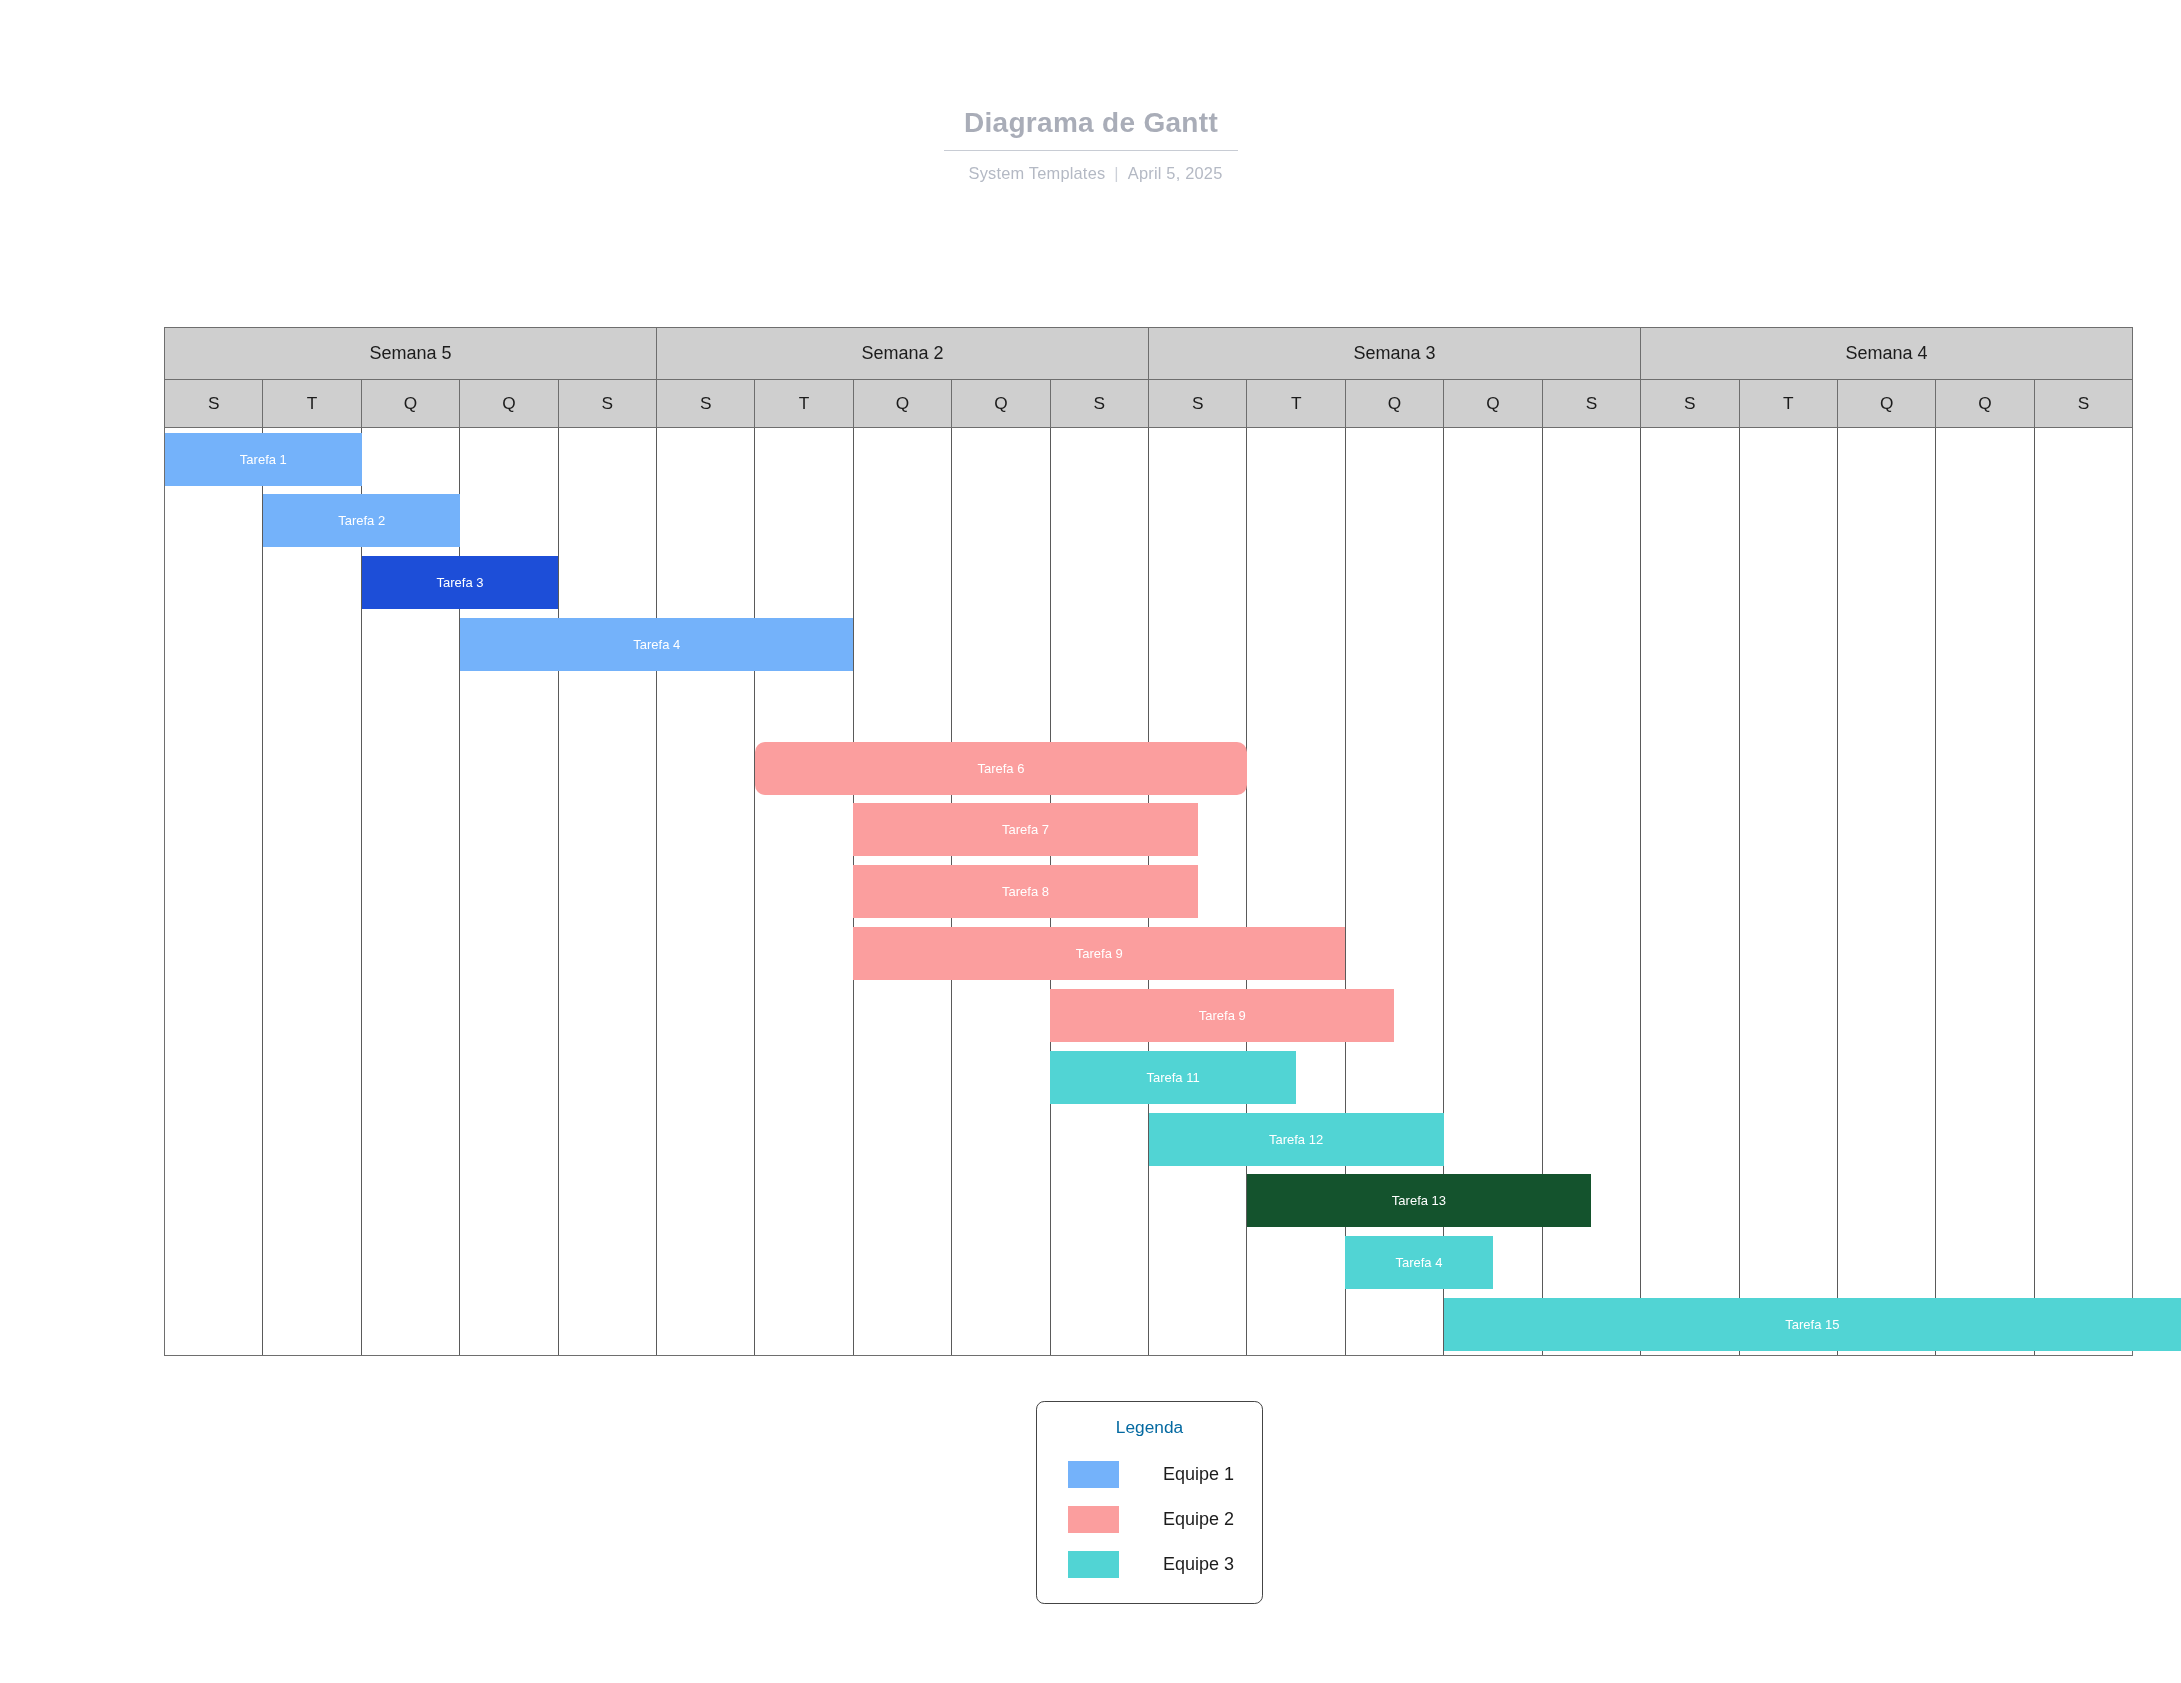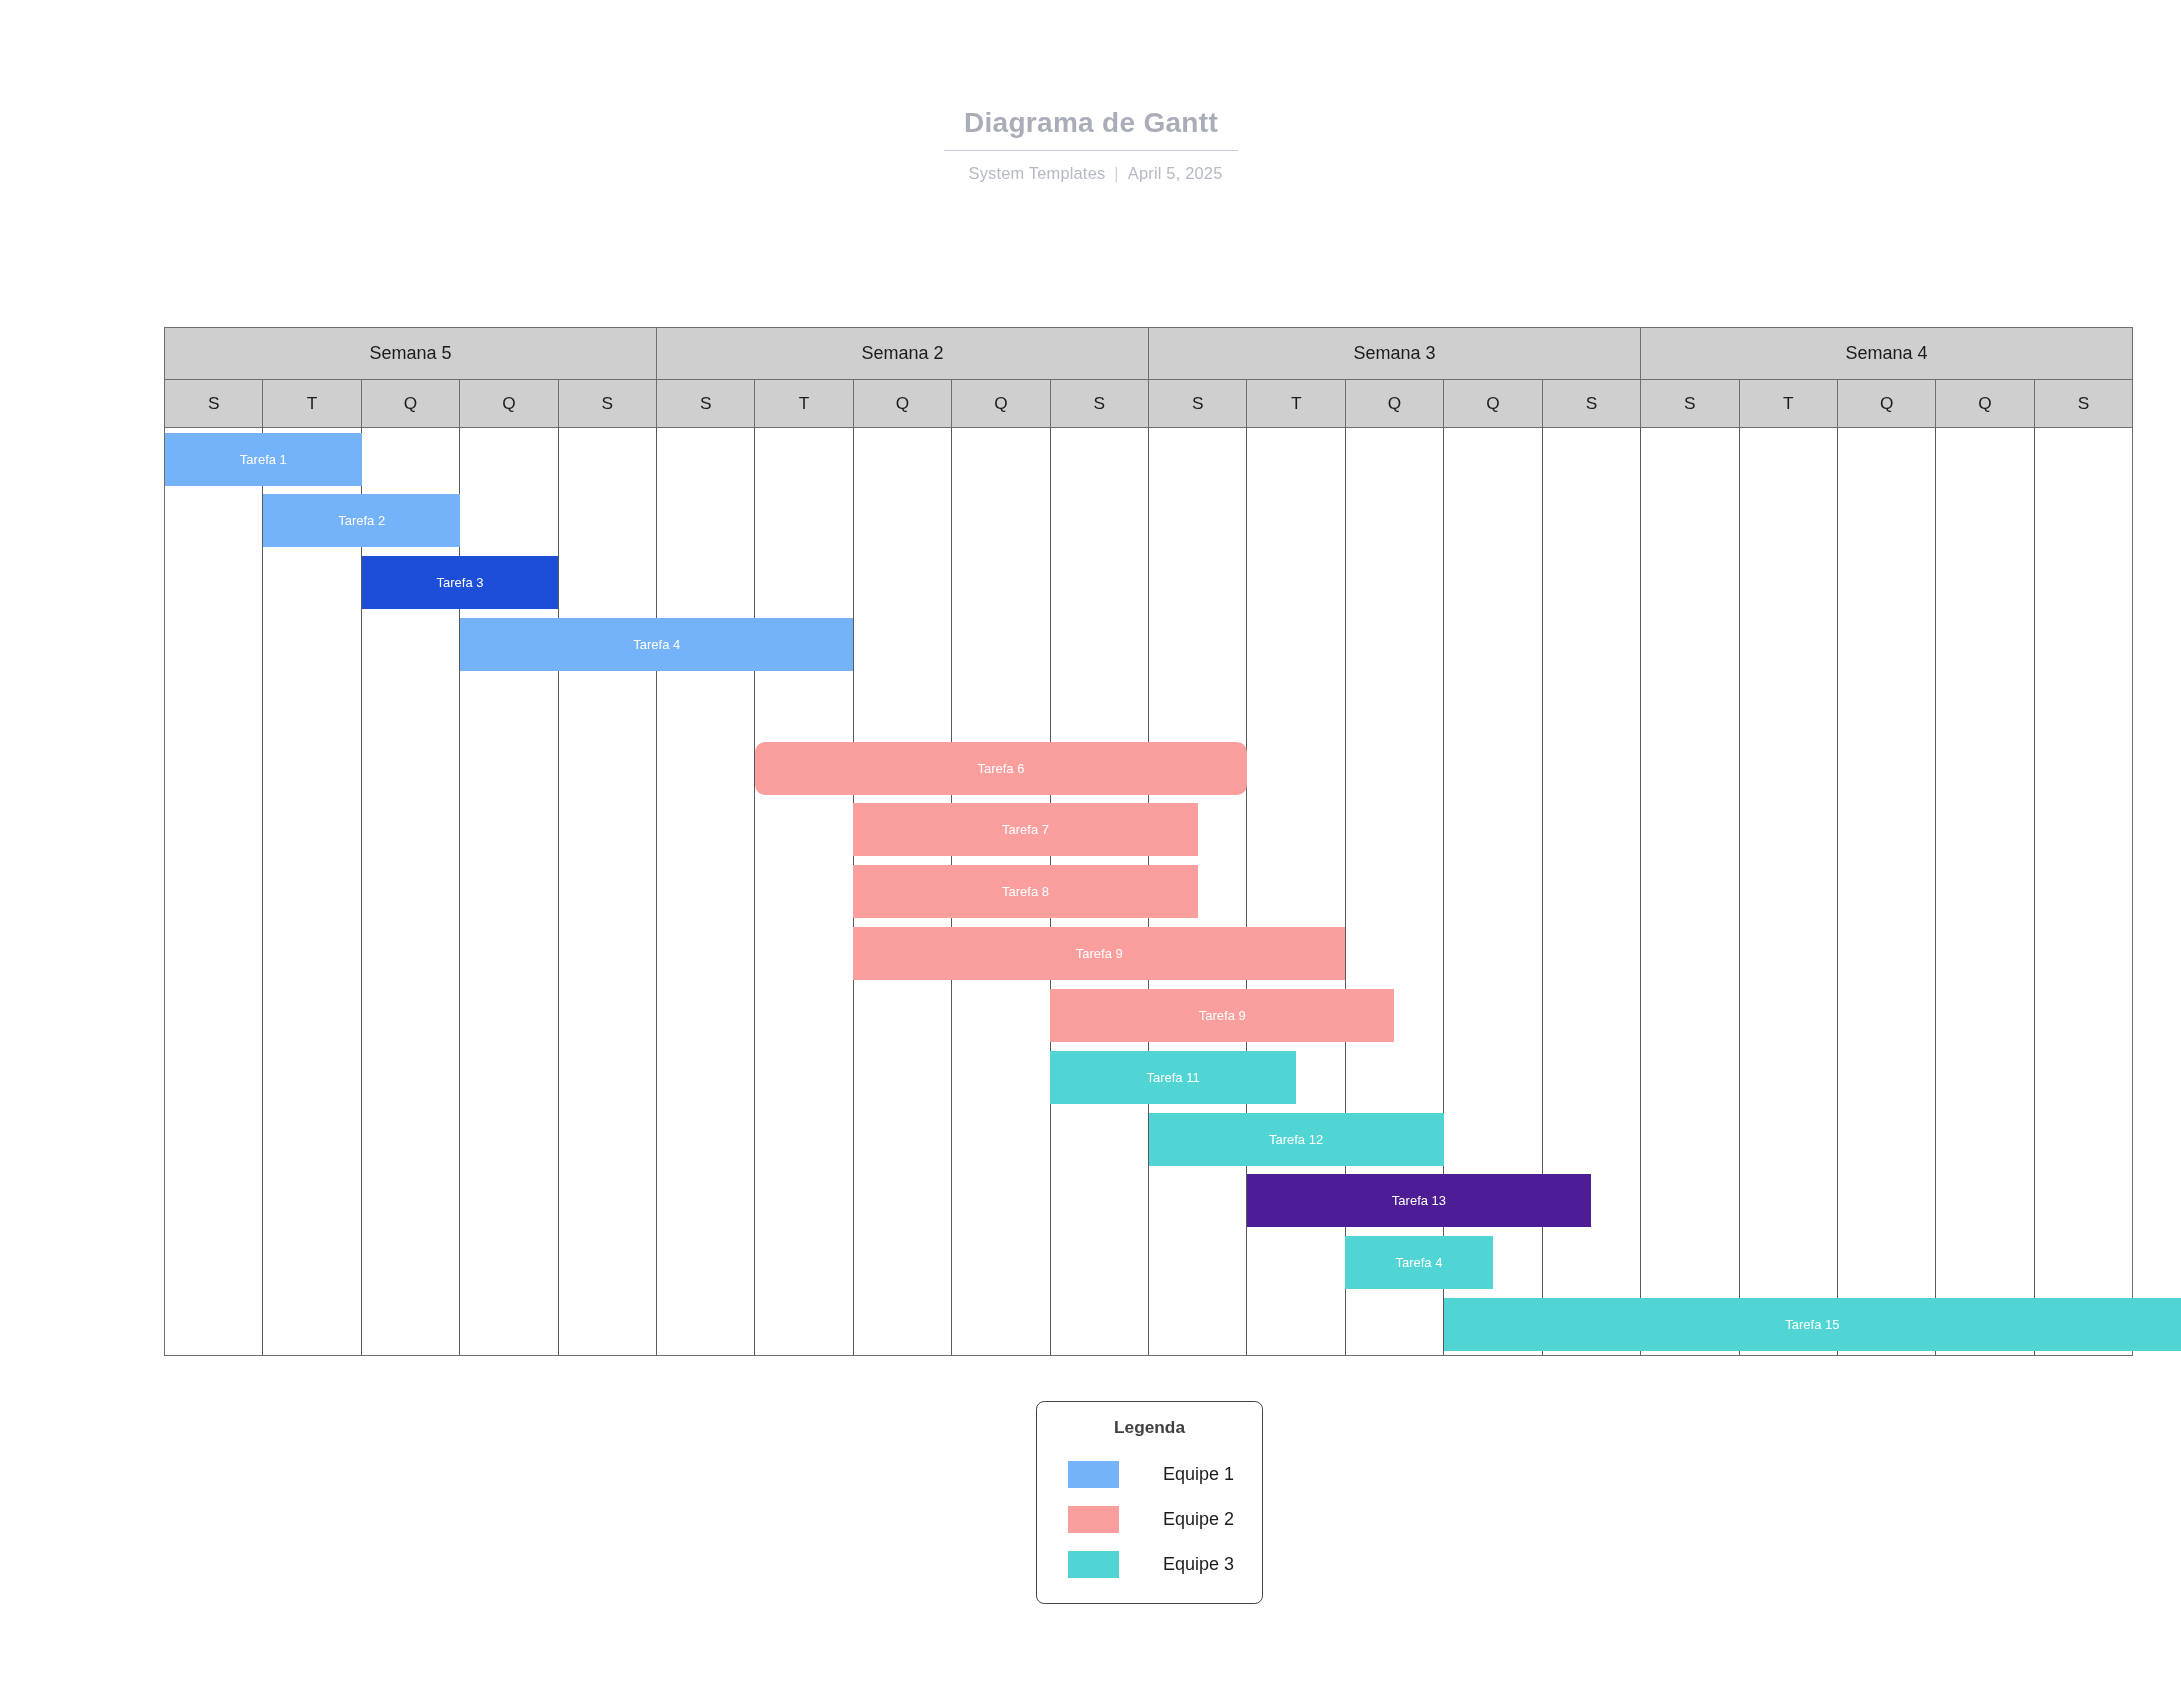--- a/index.html
+++ b/index.html
@@ -54,21 +54,21 @@
     position:absolute;height:53px;display:flex;align-items:center;justify-content:center;
     color:#ffffff;font-size:13px;white-space:nowrap;box-sizing:border-box;
   }
 
   
   #legend{
     position:absolute;left:1036px;top:1401px;width:227px;
     border:1.4px solid #444;border-radius:8.2px;background:#fff;
     padding:14.5px 0 16.4px 0;box-sizing:border-box;
   }
-  #legend-title{text-align:center;font-size:17.3px;font-weight:bold;color:#404040;margin-bottom:14.5px;}
+  #legend-title{text-align:center;font-size:17.3px;font-weight:normal;color:#0369a1;margin-bottom:14.5px;}
   .legend-item{display:flex;align-items:center;height:45px;padding-left:31px;}
   .legend-swatch{width:51px;height:27px;flex:none;}
   .legend-label{margin-left:44px;font-size:18px;color:#1c1c1c;}
 </style>
 </head>
 <body>
 
 <div id="header">
   <div id="page-title">Diagrama de Gantt</div>
   <div id="subtitle">
@@ -133,21 +133,21 @@
         <div class="bar" style="left: 5%; width: 10%; top: 66px; background: rgb(116, 178, 250);">Tarefa 2</div>
         <div class="bar" style="left: 10%; width: 10%; top: 128px; background: #1d4ed8;">Tarefa 3</div>
         <div class="bar" style="left: 15%; width: 20%; top: 190px; background: rgb(116, 178, 250);">Tarefa 4</div>
         <div class="bar" style="left: 30%; width: 25%; top: 314px; background: rgb(251, 158, 158); border-radius: 10px;">Tarefa 6</div>
         <div class="bar" style="left: 35%; width: 17.5%; top: 375px; background: rgb(251, 158, 158);">Tarefa 7</div>
         <div class="bar" style="left: 35%; width: 17.5%; top: 437px; background: rgb(251, 158, 158);">Tarefa 8</div>
         <div class="bar" style="left: 35%; width: 25%; top: 499px; background: rgb(251, 158, 158);">Tarefa 9</div>
         <div class="bar" style="left: 45%; width: 17.5%; top: 561px; background: rgb(251, 158, 158);">Tarefa 9</div>
         <div class="bar" style="left: 45%; width: 12.5%; top: 623px; background: rgb(81, 212, 212);">Tarefa 11</div>
         <div class="bar" style="left: 50%; width: 15%; top: 685px; background: rgb(81, 212, 212);">Tarefa 12</div>
-        <div class="bar" style="left: 55%; width: 17.5%; top: 746px; background: #4c1d95;">Tarefa 13</div>
+        <div class="bar" style="left: 55%; width: 17.5%; top: 746px; background: #14532d;">Tarefa 13</div>
         <div class="bar" style="left: 60%; width: 7.5%; top: 808px; background: rgb(81, 212, 212);">Tarefa 4</div>
         <div class="bar" style="left: 65%; width: 37.5%; top: 870px; background: rgb(81, 212, 212);">Tarefa 15</div>
       </div>
   </div>
 </div>
 
 <div id="legend">
   <div id="legend-title">Legenda</div>
   <div id="legend-items">
       <div class="legend-item">

